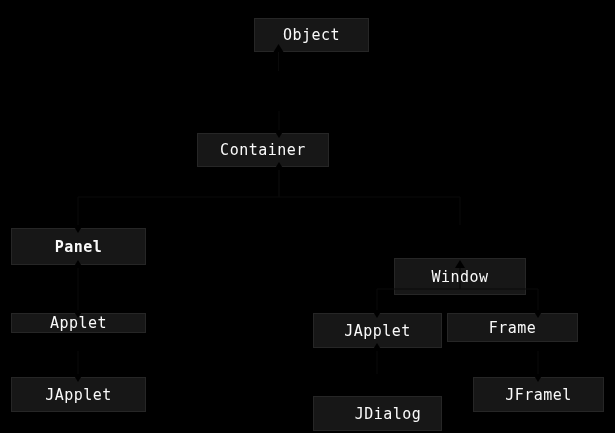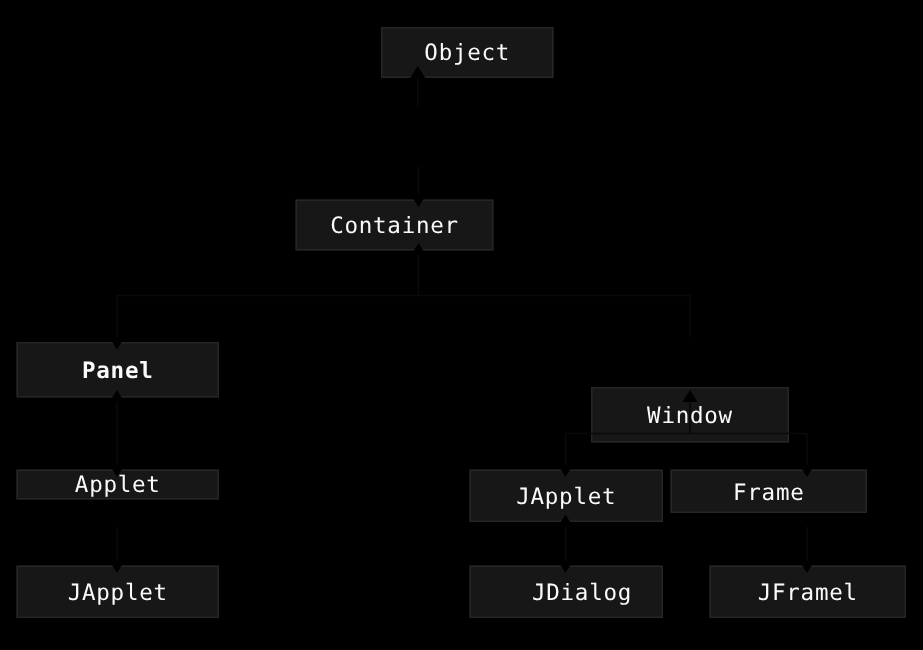--- a/index.html
+++ b/index.html
@@ -64,21 +64,21 @@
   <div class="node" style="left:313px; top:313px; width:129px; height:35px;">
       <span>JApplet</span>
     </div>
   <div class="node" style="left:447px; top:313px; width:131px; height:29px;">
       <span>Frame</span>
     </div>
 
   <div class="node" style="left:11px;  top:377px; width:135px; height:35px;">
       <span>JApplet</span>
     </div>
-  <div class="node" style="left:313px; top:377px; width:129px; height:35px;padding-left:21px;">
+  <div class="node" style="left:313px; top:396px; width:129px; height:35px;padding-left:21px;">
       <span>JDialog</span>
     </div>
   <div class="node" style="left:473px; top:377px; width:131px; height:35px;">
       <span>JFramel</span>
     </div>
 
   <svg class="connector-layer" width="615" height="433" viewBox="0 0 615 433" xmlns="http://www.w3.org/2000/svg">
 
     <g stroke="#0a0a0a" stroke-width="1" fill="none">
       <polyline points="278.5,49 278.5,74"></polyline>

